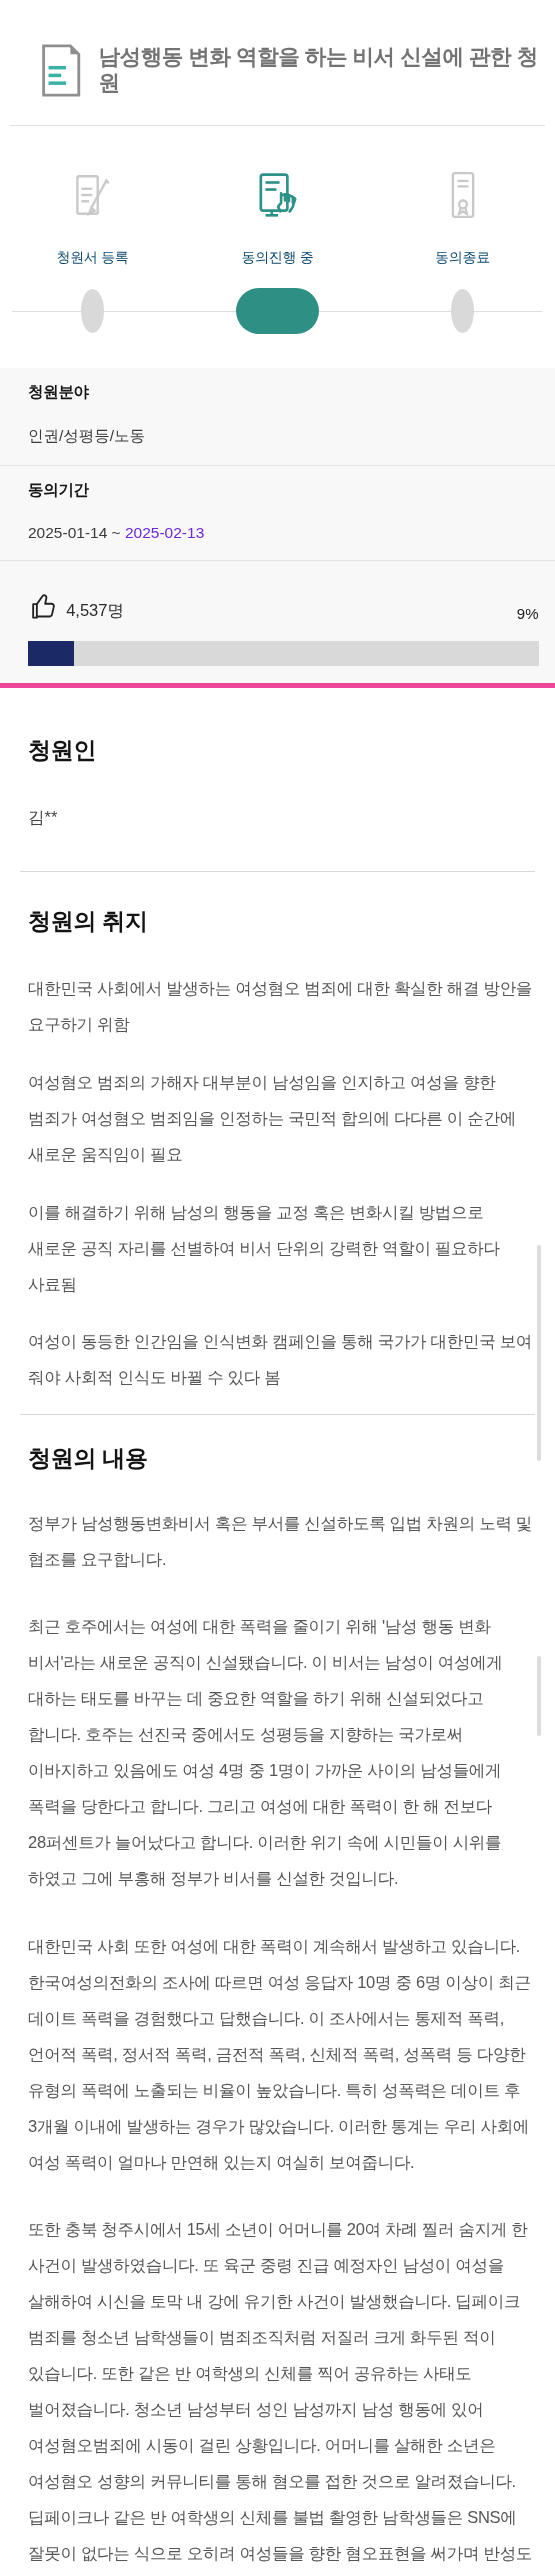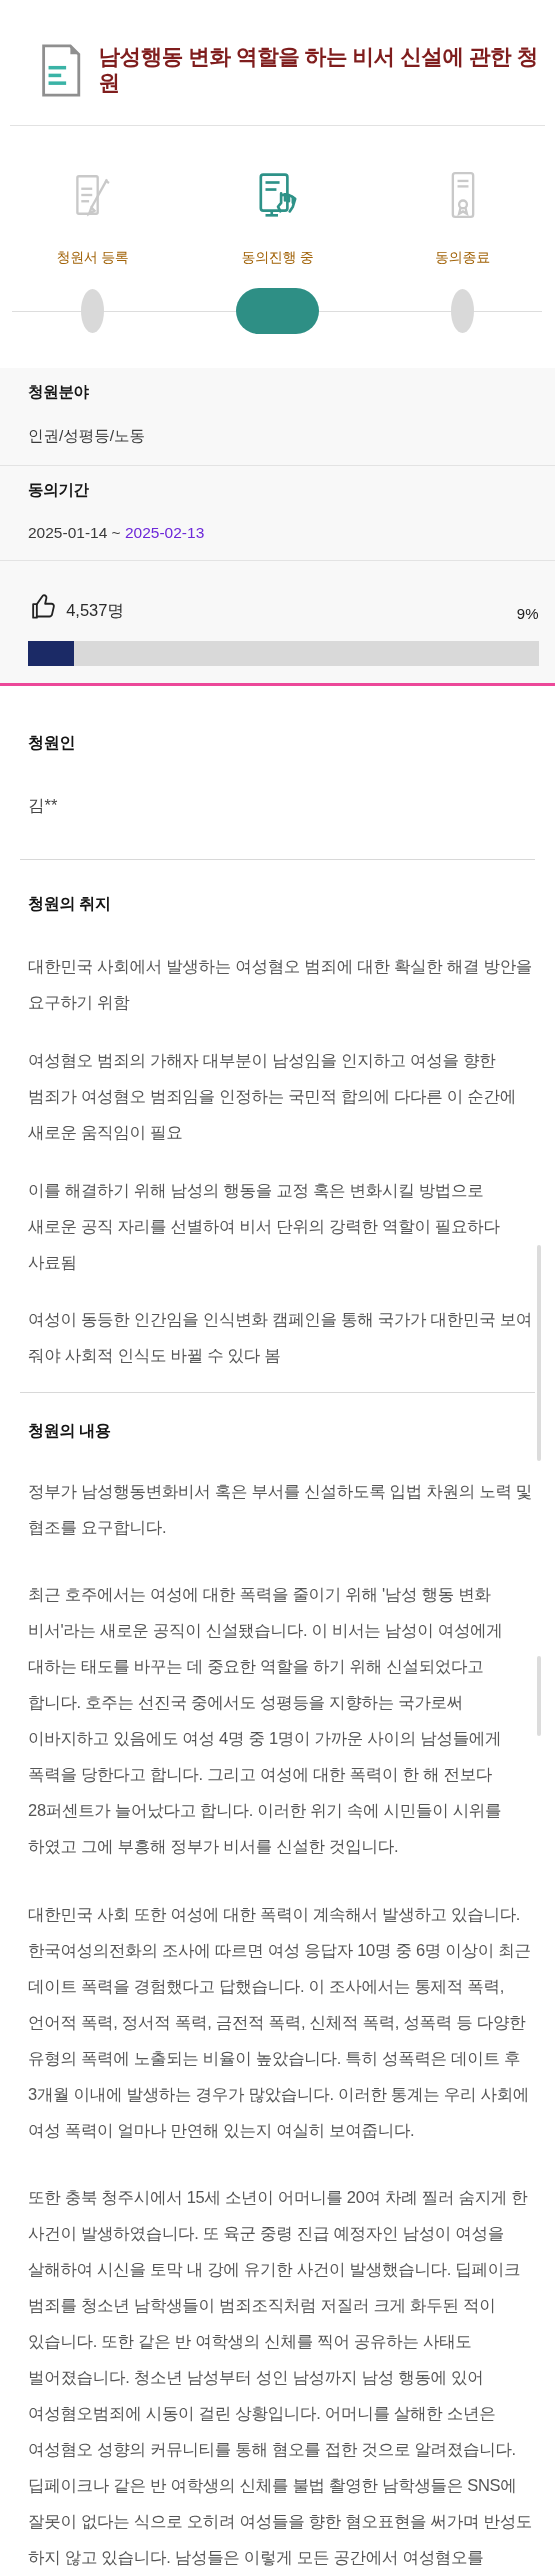--- a/index.html
+++ b/index.html
@@ -5,52 +5,52 @@
   html,body{margin:0;padding:0;}
   body{
     width:555px;height:3092px;position:relative;overflow:hidden;
     background:#ffffff;color:#333;
     font-family:"Liberation Sans","DejaVu Sans",sans-serif;
     -webkit-font-smoothing:antialiased;
   }
   
   .title-row{display:flex;align-items:center;gap:15.5px;padding:30px 10.3px 0 38px;}
   .title-doc-icon{flex:0 0 auto;width:45px;height:55px;}
-  .page-title{font-size:21.6px;font-weight:bold;color:#7f1d1d;letter-spacing:-0.5px;line-height:1.2;}
+  .page-title{font-size:21.6px;font-weight:bold;color:#737373;letter-spacing:-0.5px;line-height:1.2;}
   .title-divider{border:0;border-top:1px solid #e2e2e2;margin:14.4px 10.3px 0 10.3px;}
   
   .steps{margin-top:42px;}
   .step-icons,.step-labels,.step-nodes{display:grid;grid-template-columns:1fr 1fr 1fr;}
   .step-icons .cell{display:flex;justify-content:center;align-items:center;height:54px;}
   .step-labels .cell{display:flex;justify-content:center;margin-top:27px;}
-  .step-label{font-size:14px;color:#a16207;letter-spacing:-0.3px;text-align:center;}
+  .step-label{font-size:14px;color:#0c4a6e;letter-spacing:-0.3px;text-align:center;}
   .step-track{position:relative;margin-top:19.6px;height:49px;}
   .step-line{position:absolute;left:12.4px;right:13px;top:24px;height:1.5px;background:#dddddd;}
   .step-nodes{position:absolute;left:0;right:0;top:0;bottom:0;}
   .step-nodes .cell{display:flex;justify-content:center;align-items:center;}
   .node{background:#d9d9d9;width:23px;height:44px;border-radius:50%;}
   .node.active{background:#2e8f85;width:83px;height:46px;border-radius:24px;}
   
-  .card{margin-top:32px;background:#f8f8f8;border-bottom:3px solid #ec4899;}
+  .card{margin-top:32px;background:#f8f8f8;border-bottom:5px solid #ec4899;}
   .card-row{padding:14.4px 16.5px 17.5px 28px;}
   .card-row + .card-row{border-top:1px solid #e3e3e3;}
   .card-h{font-size:15.5px;font-weight:bold;color:#151515;letter-spacing:-0.3px;}
   .card-v{margin-top:23px;font-size:15.5px;color:#3a3a3a;}
   .period-end{color:#6d28d9;}
   .card-note{margin-top:8.2px;font-size:14.4px;color:#3a3a3a;}
   .agree-row{display:flex;align-items:flex-end;margin-top:15.5px;}
   .thumb-icon{width:30px;height:32px;flex:0 0 auto;}
   .agree-count{font-size:16.5px;color:#2b2b2b;margin-left:8.2px;margin-top:7.2px;}
   .agree-spacer{flex:1;}
   .agree-percent{font-size:15px;color:#222;margin-top:1px;}
   .progress-track{margin-top:18.5px;height:25px;background:#d9d9d9;overflow:hidden;}
   .progress-fill{height:100%;background:#1b2a66;width:9%;}
   
   .section{padding:0 20.6px 0 28px;}
-  .sec-h{font-size:16px;font-weight:bold;color:#141414;letter-spacing:-0.3px;}
+  .sec-h{font-size:23px;font-weight:bold;color:#141414;letter-spacing:-0.3px;}
   .petitioner-h{margin-top:47px;}
   .petitioner-v{margin-top:41px;font-size:16.5px;color:#444;}
   .divider{border:0;border-top:1px solid #d8d8d8;margin:42px 19.6px 0 19.6px;}
   .purpose-h{margin-top:34px;}
   .pp,.cp{font-size:16.5px;line-height:36px;color:#555;letter-spacing:-0.3px;word-break:keep-all;}
   .pp{margin-top:21.6px;}
   .pp.first{margin-top:33px;}
   .pp1{min-height:72px;} .pp2{min-height:103px;} .pp3{min-height:72px;} .pp4{min-height:57px;}
   .content-h{margin-top:28px;}
   .cp{margin-top:31px;}

